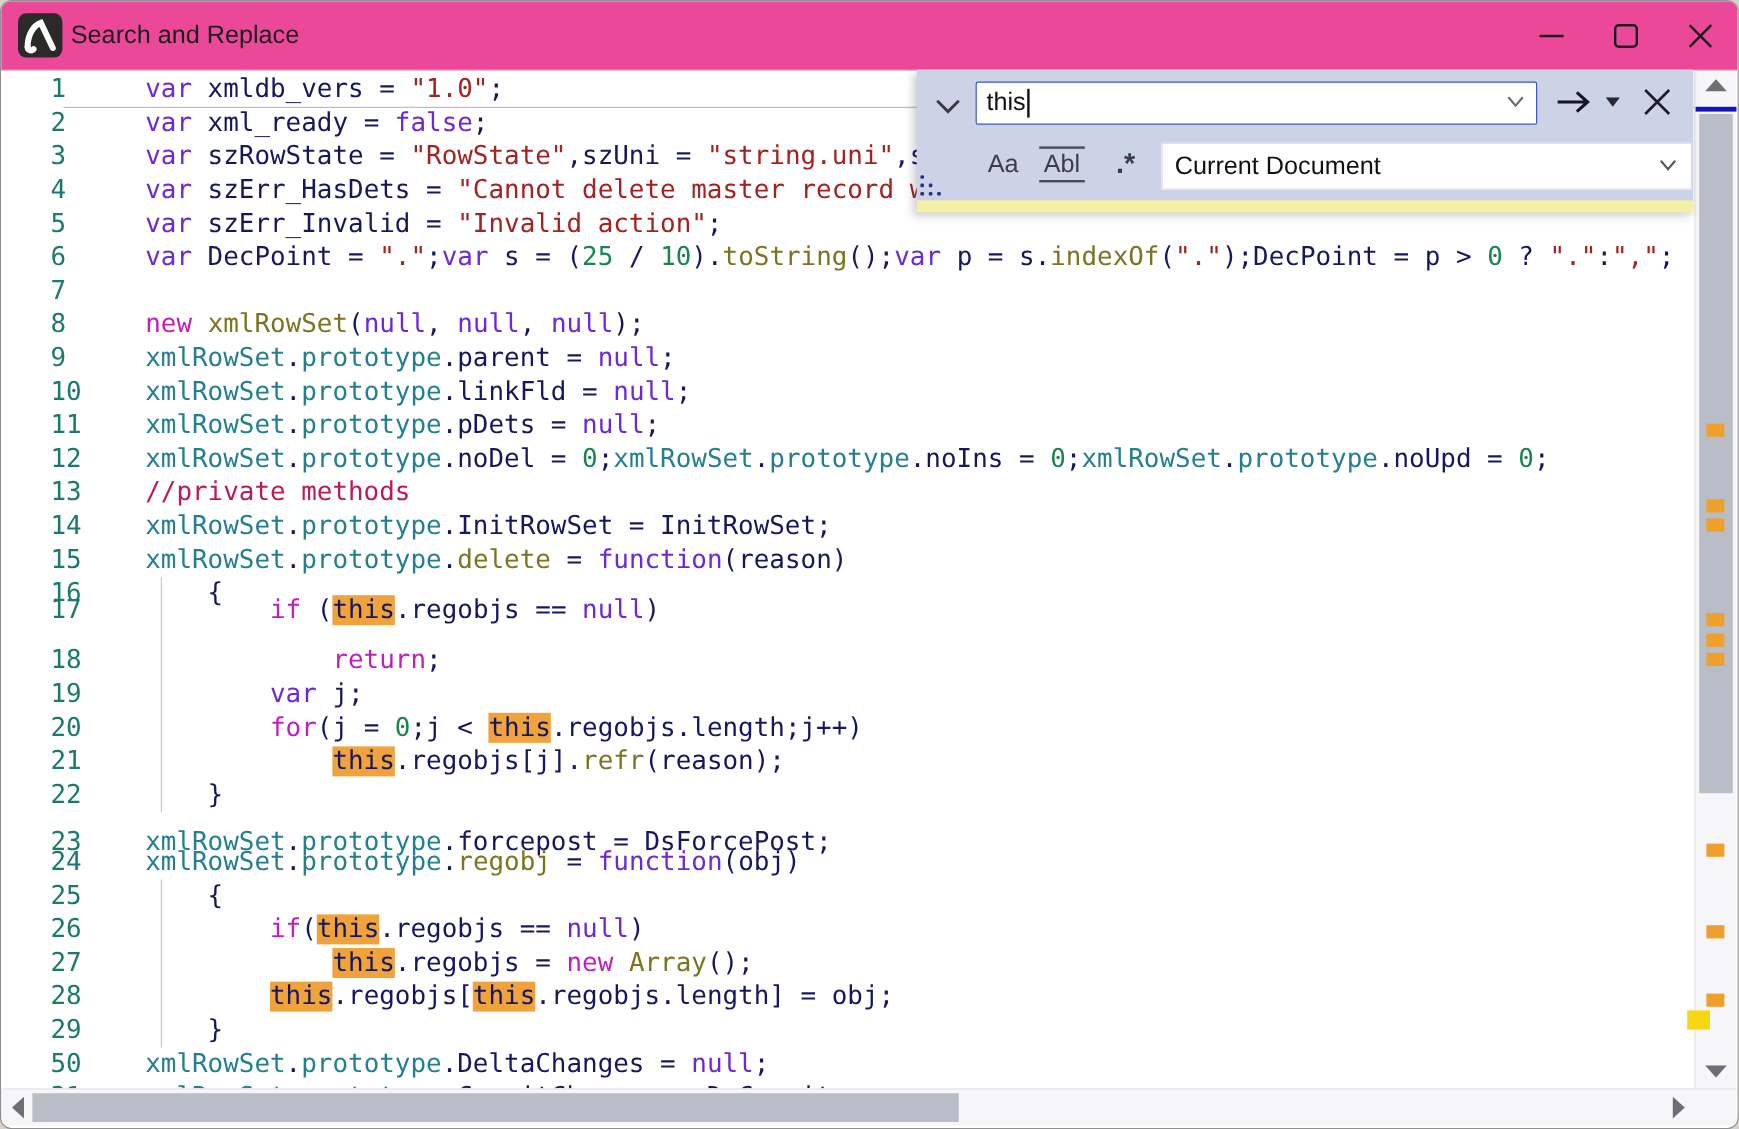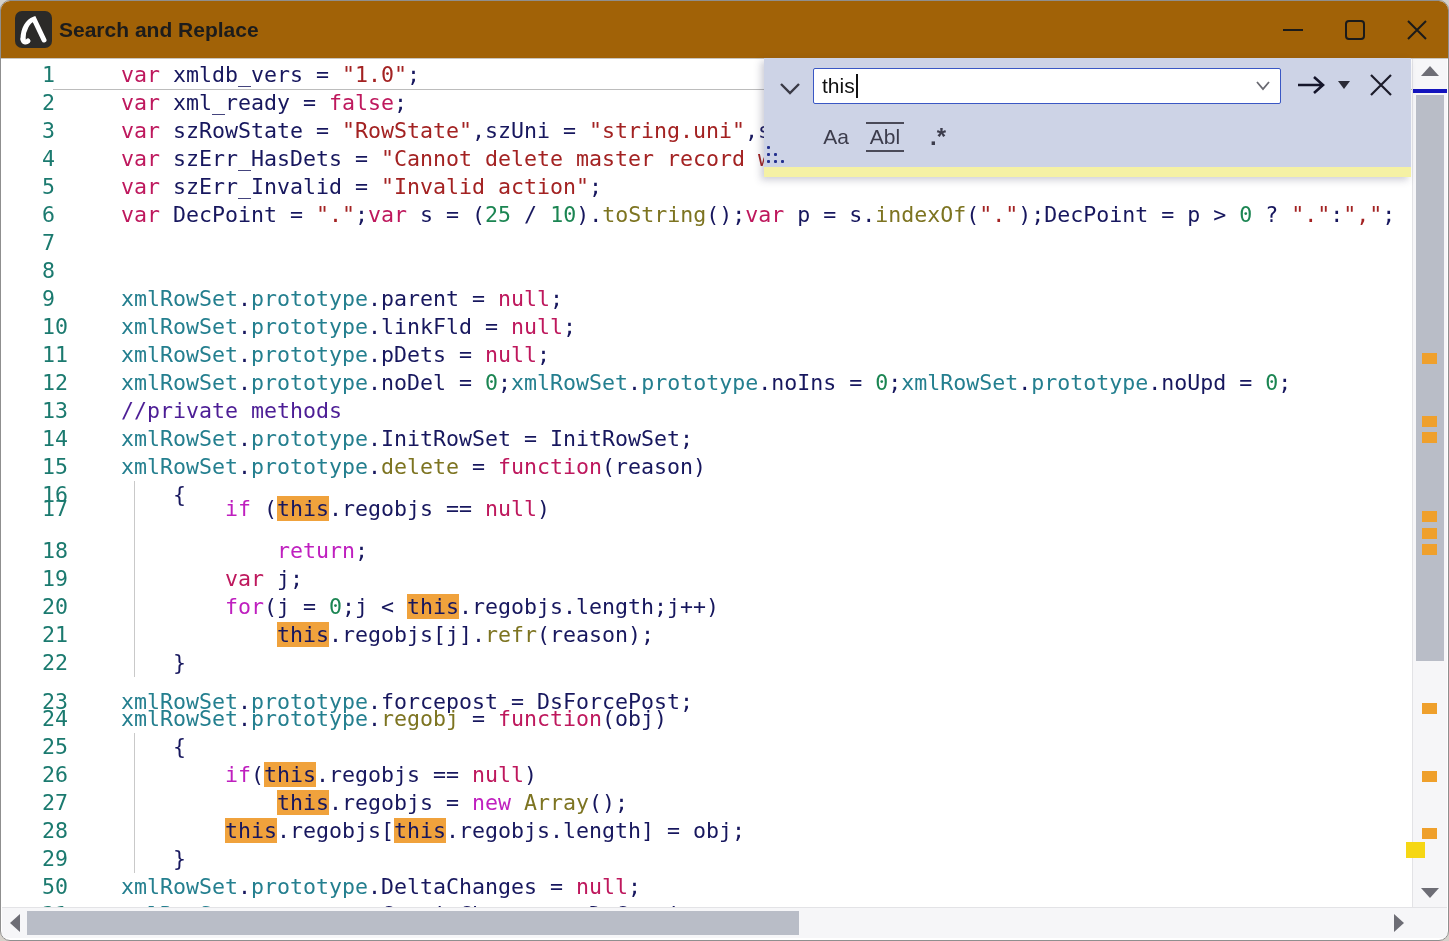--- a/index.html
+++ b/index.html
@@ -4,38 +4,38 @@
 <style>
   html,body{margin:0;padding:0;background:#d6d2cb;font-family:"Liberation Sans",sans-serif;}
   #stage{position:relative;width:1449px;height:941px;overflow:hidden;}
   .desk-frag{position:absolute;top:0;z-index:0;}
   .frag-a{left:607px;width:37px;height:9px;background:#57534e;border-radius:0 0 4px 4px;}
   .frag-b{left:1401px;width:31px;height:11px;background:#b3a33c;border-radius:0 0 5px 5px;}
 
   #win{position:absolute;inset:0;background:#ffffff;border:1px solid #8f8f8f;border-radius:10px;overflow:hidden;z-index:1;box-sizing:border-box;}
 
   
-  .titlebar{position:absolute;top:0;left:0;right:0;height:57px;background:#a16207;border-bottom:1px solid #c9c5bf;font-weight:bold;}
+  .titlebar{position:absolute;top:0;left:0;right:0;height:57px;background:#ec4899;border-bottom:1px solid #c9c5bf;}
   .app-icon{position:absolute;left:14px;top:10px;width:37px;height:37px;background:#2b2a28;border-radius:7px;}
   .title{position:absolute;left:58px;top:0;height:57px;line-height:57px;font-size:21px;color:#1c1c1c;}
   .winbtns{position:absolute;right:0;top:0;height:57px;display:flex;align-items:center;}
   .wbtn{width:62px;height:57px;display:flex;align-items:center;justify-content:center;cursor:default;}
 
   
   .edge-v{position:absolute;left:31px;top:58px;bottom:35px;width:1px;background:#b9b9b9;}
   .lines{position:absolute;left:0;top:58px;right:35px;height:848px;overflow:hidden;background:#fff;
          font-family:"DejaVu Sans Mono",monospace;font-size:21.6px;}
   .caretline{position:absolute;left:52px;right:0;top:30px;height:1px;background:#bcbcbc;}
   .iguide{position:absolute;left:133px;width:1px;background:#c9c9c9;}
   .g1{top:422px;height:196px;} .g2{top:674px;height:140px;}
   .line{position:absolute;left:0;right:0;height:28px;line-height:28px;white-space:pre;}
   .lnum{position:absolute;left:41px;color:#1b7a6f;}
   .codetxt{position:absolute;left:120px;}
-  .tk-k{color:#be185d}.tk-d{color:#17175e}.tk-t{color:#247f8f}.tk-s{color:#a32222}
-  .tk-n{color:#1b8552}.tk-c{color:#4c1d95}.tk-m{color:#bf1fbf}.tk-f{color:#7d7421}
+  .tk-k{color:#6d28d9}.tk-d{color:#17175e}.tk-t{color:#247f8f}.tk-s{color:#a32222}
+  .tk-n{color:#1b8552}.tk-c{color:#be185d}.tk-m{color:#bf1fbf}.tk-f{color:#7d7421}
   .tk-h{color:#17175e;background:#f0a23c}
 
   
   .vscroll{position:absolute;right:1px;top:58px;width:34px;height:848px;background:#f6f6f8;border-left:1px solid #e3e3e6;}
   .varrow{position:absolute;left:0;width:34px;height:16px;display:flex;align-items:center;justify-content:center;}
   .tri-up{width:0;height:0;border-left:9px solid transparent;border-right:9px solid transparent;border-bottom:10px solid #6d6d75;}
   .tri-down{width:0;height:0;border-left:9px solid transparent;border-right:9px solid transparent;border-top:10px solid #6d6d75;}
   .vcaretmark{position:absolute;left:0;right:0;top:30px;height:4px;background:#1414bd;}
   .vthumb{position:absolute;left:3px;width:28px;top:36px;height:566px;background:#b9bdc7;}
   .match-marker{position:absolute;left:9px;width:15px;height:11px;background:#efa02c;}
@@ -112,21 +112,21 @@
       <div class="caretline"></div>
       <div class="iguide g1"></div>
       <div class="iguide g2"></div>
     <div class="line" style="top: 2px;"><span class="lnum">1</span><span class="codetxt"><span class="tk-k">var</span><span class="tk-d"> xmldb_vers = </span><span class="tk-s">"1.0"</span><span class="tk-d">;</span></span></div>
         <div class="line" style="top: 30px;"><span class="lnum">2</span><span class="codetxt"><span class="tk-k">var</span><span class="tk-d"> xml_ready = </span><span class="tk-k">false</span><span class="tk-d">;</span></span></div>
         <div class="line" style="top: 58px;"><span class="lnum">3</span><span class="codetxt"><span class="tk-k">var</span><span class="tk-d"> szRowState = </span><span class="tk-s">"RowState"</span><span class="tk-d">,szUni = </span><span class="tk-s">"string.uni"</span><span class="tk-d">,s</span></span></div>
         <div class="line" style="top: 86px;"><span class="lnum">4</span><span class="codetxt"><span class="tk-k">var</span><span class="tk-d"> szErr_HasDets = </span><span class="tk-s">"Cannot delete master record w</span></span></div>
         <div class="line" style="top: 114px;"><span class="lnum">5</span><span class="codetxt"><span class="tk-k">var</span><span class="tk-d"> szErr_Invalid = </span><span class="tk-s">"Invalid action"</span><span class="tk-d">;</span></span></div>
         <div class="line" style="top: 142px;"><span class="lnum">6</span><span class="codetxt"><span class="tk-k">var</span><span class="tk-d"> DecPoint = </span><span class="tk-s">"."</span><span class="tk-d">;</span><span class="tk-k">var</span><span class="tk-d"> s = (</span><span class="tk-n">25</span><span class="tk-d"> / </span><span class="tk-n">10</span><span class="tk-d">).</span><span class="tk-f">toString</span><span class="tk-d">();</span><span class="tk-k">var</span><span class="tk-d"> p = s.</span><span class="tk-f">indexOf</span><span class="tk-d">(</span><span class="tk-s">"."</span><span class="tk-d">);DecPoint = p &gt; </span><span class="tk-n">0</span><span class="tk-d"> ? </span><span class="tk-s">"."</span><span class="tk-d">:</span><span class="tk-s">","</span><span class="tk-d">;</span></span></div>
         <div class="line" style="top: 170px;"><span class="lnum">7</span><span class="codetxt"></span></div>
-        <div class="line" style="top: 198px;"><span class="lnum">8</span></div>
+        <div class="line" style="top: 198px;"><span class="lnum">8</span><span class="codetxt"><span class="tk-m">new</span><span class="tk-d"> </span><span class="tk-f">xmlRowSet</span><span class="tk-d">(</span><span class="tk-k">null</span><span class="tk-d">, </span><span class="tk-k">null</span><span class="tk-d">, </span><span class="tk-k">null</span><span class="tk-d">);</span></span></div>
         <div class="line" style="top: 226px;"><span class="lnum">9</span><span class="codetxt"><span class="tk-t">xmlRowSet</span><span class="tk-d">.</span><span class="tk-t">prototype</span><span class="tk-d">.parent = </span><span class="tk-k">null</span><span class="tk-d">;</span></span></div>
         <div class="line" style="top: 254px;"><span class="lnum">10</span><span class="codetxt"><span class="tk-t">xmlRowSet</span><span class="tk-d">.</span><span class="tk-t">prototype</span><span class="tk-d">.linkFld = </span><span class="tk-k">null</span><span class="tk-d">;</span></span></div>
         <div class="line" style="top: 282px;"><span class="lnum">11</span><span class="codetxt"><span class="tk-t">xmlRowSet</span><span class="tk-d">.</span><span class="tk-t">prototype</span><span class="tk-d">.pDets = </span><span class="tk-k">null</span><span class="tk-d">;</span></span></div>
         <div class="line" style="top: 310px;"><span class="lnum">12</span><span class="codetxt"><span class="tk-t">xmlRowSet</span><span class="tk-d">.</span><span class="tk-t">prototype</span><span class="tk-d">.noDel = </span><span class="tk-n">0</span><span class="tk-d">;</span><span class="tk-t">xmlRowSet</span><span class="tk-d">.</span><span class="tk-t">prototype</span><span class="tk-d">.noIns = </span><span class="tk-n">0</span><span class="tk-d">;</span><span class="tk-t">xmlRowSet</span><span class="tk-d">.</span><span class="tk-t">prototype</span><span class="tk-d">.noUpd = </span><span class="tk-n">0</span><span class="tk-d">;</span></span></div>
         <div class="line" style="top: 338px;"><span class="lnum">13</span><span class="codetxt"><span class="tk-c">//private methods</span></span></div>
         <div class="line" style="top: 366px;"><span class="lnum">14</span><span class="codetxt"><span class="tk-t">xmlRowSet</span><span class="tk-d">.</span><span class="tk-t">prototype</span><span class="tk-d">.InitRowSet = InitRowSet;</span></span></div>
         <div class="line" style="top: 394px;"><span class="lnum">15</span><span class="codetxt"><span class="tk-t">xmlRowSet</span><span class="tk-d">.</span><span class="tk-t">prototype</span><span class="tk-d">.</span><span class="tk-f">delete</span><span class="tk-d"> = </span><span class="tk-k">function</span><span class="tk-d">(reason)</span></span></div>
         <div class="line" style="top: 422px;"><span class="lnum">16</span><span class="codetxt"><span class="tk-d">    {</span></span></div>
         <div class="line" style="top: 436px;"><span class="lnum">17</span><span class="codetxt"><span class="tk-d">        </span><span class="tk-m">if</span><span class="tk-d"> (</span><span class="tk-h">this</span><span class="tk-d">.regobjs == </span><span class="tk-k">null</span><span class="tk-d">)</span></span></div>
         <div class="line" style="top: 478px;"><span class="lnum">18</span><span class="codetxt"><span class="tk-d">            </span><span class="tk-m">return</span><span class="tk-d">;</span></span></div>
@@ -204,20 +204,26 @@
           </svg>
       </div>
       <div class="closex">
         <svg width="26" height="26">
             <path d="M3 3 L23 23 M23 3 L3 23" stroke="#1c1c2a" stroke-width="2.2" fill="none"></path>
           </svg>
       </div>
       <div class="opt aa">Aa</div>
       <div class="opt word">Abl</div>
       <div class="opt rx">.*</div>
+      <div class="scope">
+        <span>Current Document</span>
+        <svg width="18" height="12">
+            <path d="M3 2 L9 9 L15 2" stroke="#55555f" stroke-width="1.8" fill="none"></path>
+          </svg>
+      </div>
       <div class="grip">
         <i style="left:0;top:0"></i>
         <i style="left:0;top:7px"></i>
           <i style="left:7px;top:7px"></i>
         <i style="left:0;top:14px"></i>
           <i style="left:7px;top:14px"></i>
           <i style="left:14px;top:14px"></i>
       </div>
       <div class="strip"></div>
     </div>

